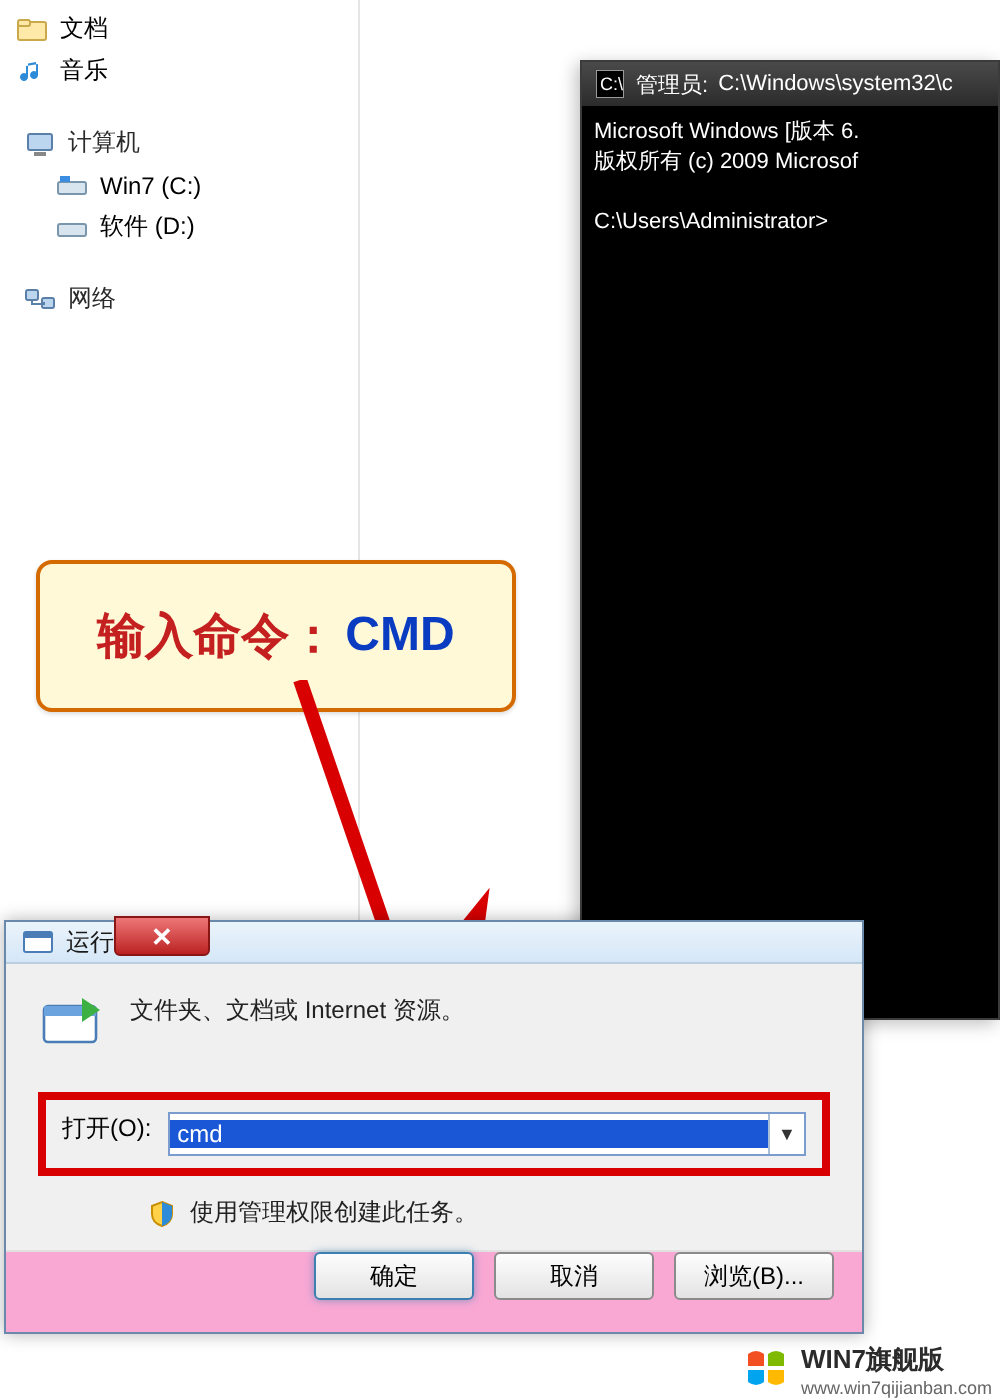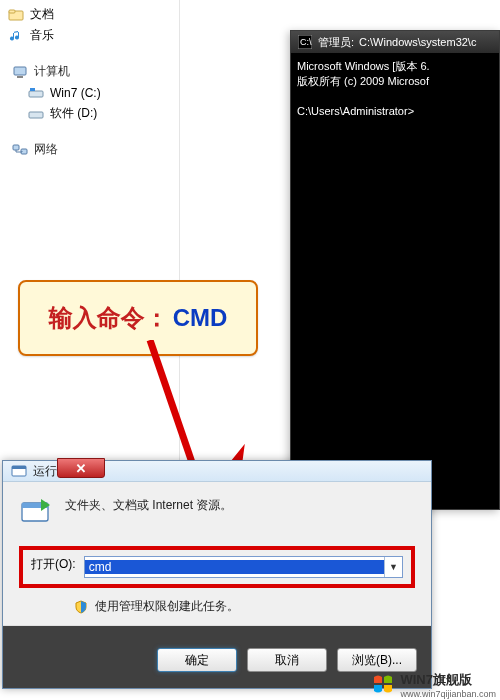--- a/index.html
+++ b/index.html
@@ -133,22 +133,22 @@
     display:flex; align-items:center; justify-content:center;
     cursor:pointer; font-size:9px; color:#333;
   }
   .admin-row {
     display:flex; align-items:center; gap:6px;
     margin-top: 10px; padding-left: 54px;
     font-size: 12px; color:#222;
   }
   .btn-row {
     display:flex; gap:10px; justify-content:flex-end;
-    background:#404040;
-    padding: 22px 14px 16px 14px;
+    background:#f9a8d4;
+    padding: 0 14px 16px 14px;
     border-top: 1px solid #e1e1e1;
   }
   .win-btn {
     min-width: 80px; height: 24px;
     border: 1px solid #8b8b8b;
     background: linear-gradient(#fdfdfd,#e3e3e3);
     border-radius: 3px;
     font-size: 12px;
     cursor: pointer;
   }

